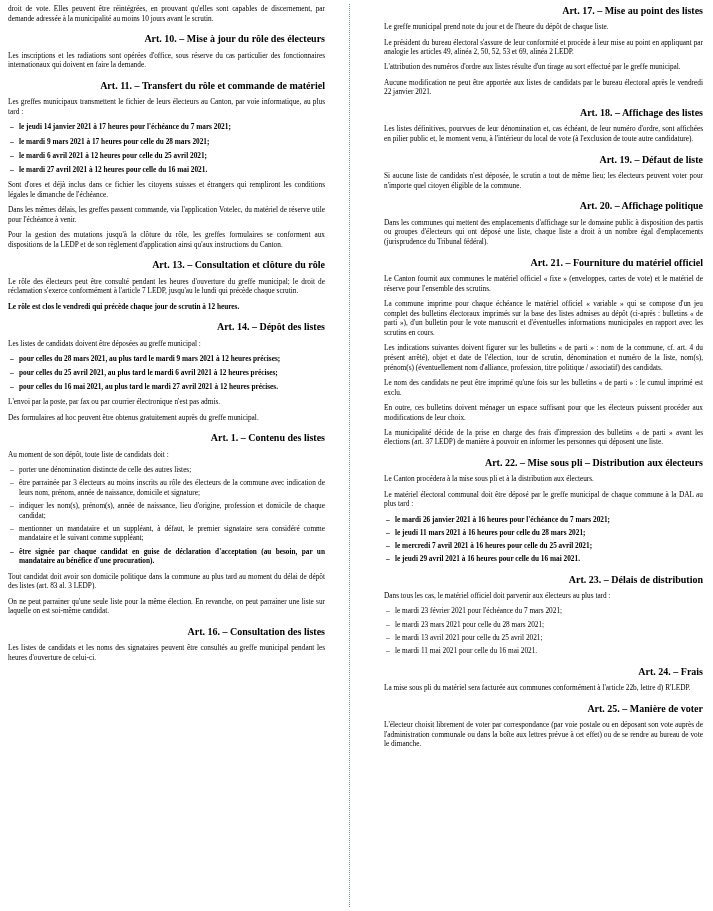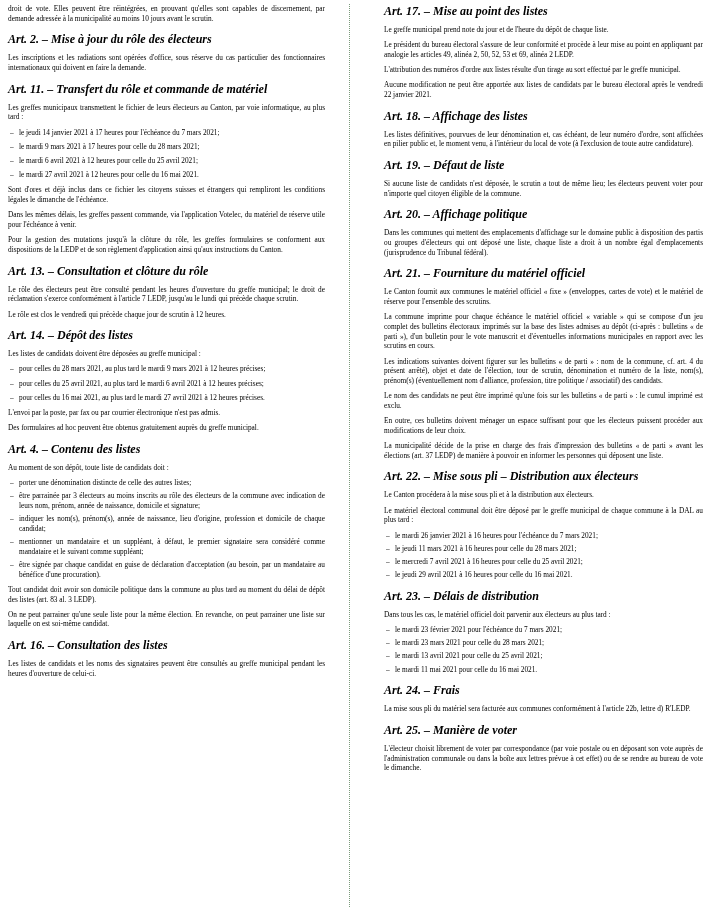--- a/index.html
+++ b/index.html
@@ -42,26 +42,25 @@
 
   p {
     margin: 0 0 5.5px 0;
     text-align: justify;
     text-justify: inter-word;
     hyphens: auto;
   }
   .art-head {
     font-weight: bold;
     margin: 9px 0 5px 0;
-    text-align: left;
-    font-size: 12px;
-    font-style: italic;
+    text-align: right;
+    font-size: 10px;
   }
   .art-head:first-child { margin-top: 0; }
-  .bold { font-weight: normal; }
+  .bold { font-weight: bold; }
   .indent-list {
     margin: 0 0 5.5px 0;
     padding: 0;
     list-style: none;
   }
   .indent-list li {
     position: relative;
     padding-left: 11px;
     margin-bottom: 4.5px;
     text-align: justify;
@@ -77,21 +76,21 @@
 </head>
 <body>
 
 <div class="page">
   <div class="columns">
 
     <div class="col col-left">
 
       <p>droit de vote. Elles peuvent être réintégrées, en prouvant qu'elles sont capables de discernement, par demande adressée à la municipalité au moins 10 jours avant le scrutin.</p>
 
-      <div class="art-head">Art. 2. – Mise à jour du rôle des électeurs</div>
+      <div class="art-head">Art. 10. – Mise à jour du rôle des électeurs</div>
       <p>Les inscriptions et les radiations sont opérées d'office, sous réserve du cas particulier des fonctionnaires internationaux qui doivent en faire la demande.</p>
 
       <div class="art-head">Art. 11. – Transfert du rôle et commande de matériel</div>
       <p>Les greffes municipaux transmettent le fichier de leurs électeurs au Canton, par voie informatique, au plus tard :</p>
       <ul class="indent-list">
         <li class="bold">le jeudi 14 janvier 2021 à 17 heures pour l'échéance du 7 mars 2021;</li>
         <li class="bold">le mardi 9 mars 2021 à 17 heures pour celle du 28 mars 2021;</li>
         <li class="bold">le mardi 6 avril 2021 à 12 heures pour celle du 25 avril 2021;</li>
         <li class="bold">le mardi 27 avril 2021 à 12 heures pour celle du 16 mai 2021.</li>
       </ul>
@@ -107,21 +106,21 @@
       <div class="art-head">Art. 14. – Dépôt des listes</div>
       <p>Les listes de candidats doivent être déposées au greffe municipal :</p>
       <ul class="indent-list">
         <li class="bold">pour celles du 28 mars 2021, au plus tard le mardi 9 mars 2021 à 12 heures précises;</li>
         <li class="bold">pour celles du 25 avril 2021, au plus tard le mardi 6 avril 2021 à 12 heures précises;</li>
         <li class="bold">pour celles du 16 mai 2021, au plus tard le mardi 27 avril 2021 à 12 heures précises.</li>
       </ul>
       <p>L'envoi par la poste, par fax ou par courrier électronique n'est pas admis.</p>
       <p>Des formulaires ad hoc peuvent être obtenus gratuitement auprès du greffe municipal.</p>
 
-      <div class="art-head">Art. 4. – Contenu des listes</div>
+      <div class="art-head">Art. 1. – Contenu des listes</div>
       <p>Au moment de son dépôt, toute liste de candidats doit :</p>
       <ul class="indent-list tight">
         <li>porter une dénomination distincte de celle des autres listes;</li>
         <li>être parrainée par 3 électeurs au moins inscrits au rôle des électeurs de la commune avec indication de leurs nom, prénom, année de naissance, domicile et signature;</li>
         <li>indiquer les nom(s), prénom(s), année de naissance, lieu d'origine, profession et domicile de chaque candidat;</li>
         <li>mentionner un mandataire et un suppléant, à défaut, le premier signataire sera considéré comme mandataire et le suivant comme suppléant;</li>
         <li class="bold">être signée par chaque candidat en guise de déclaration d'acceptation (au besoin, par un mandataire au bénéfice d'une procuration).</li>
       </ul>
       <p>Tout candidat doit avoir son domicile politique dans la commune au plus tard au moment du délai de dépôt des listes (art. 83 al. 3 LEDP).</p>
       <p>On ne peut parrainer qu'une seule liste pour la même élection. En revanche, on peut parrainer une liste sur laquelle on est soi-même candidat.</p>

